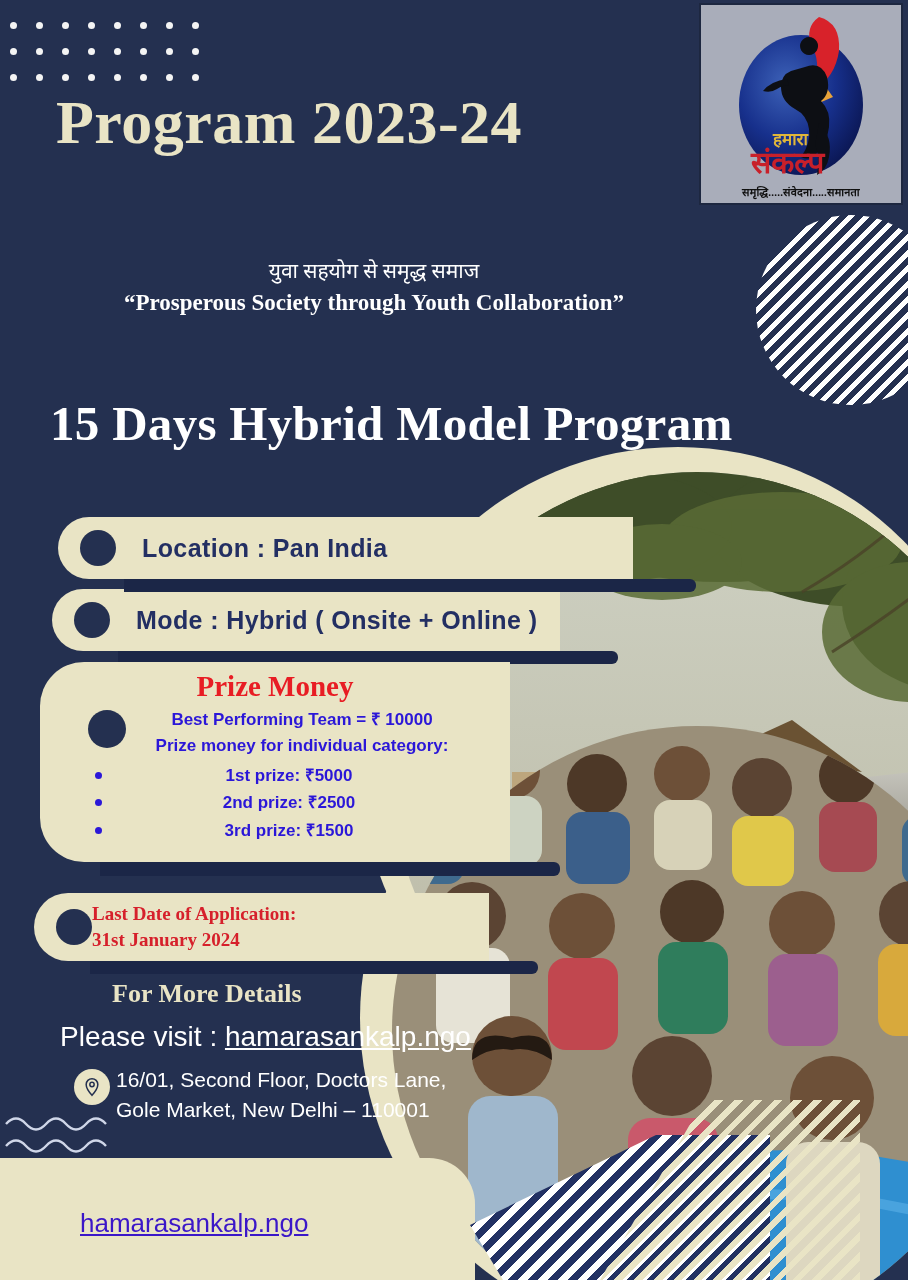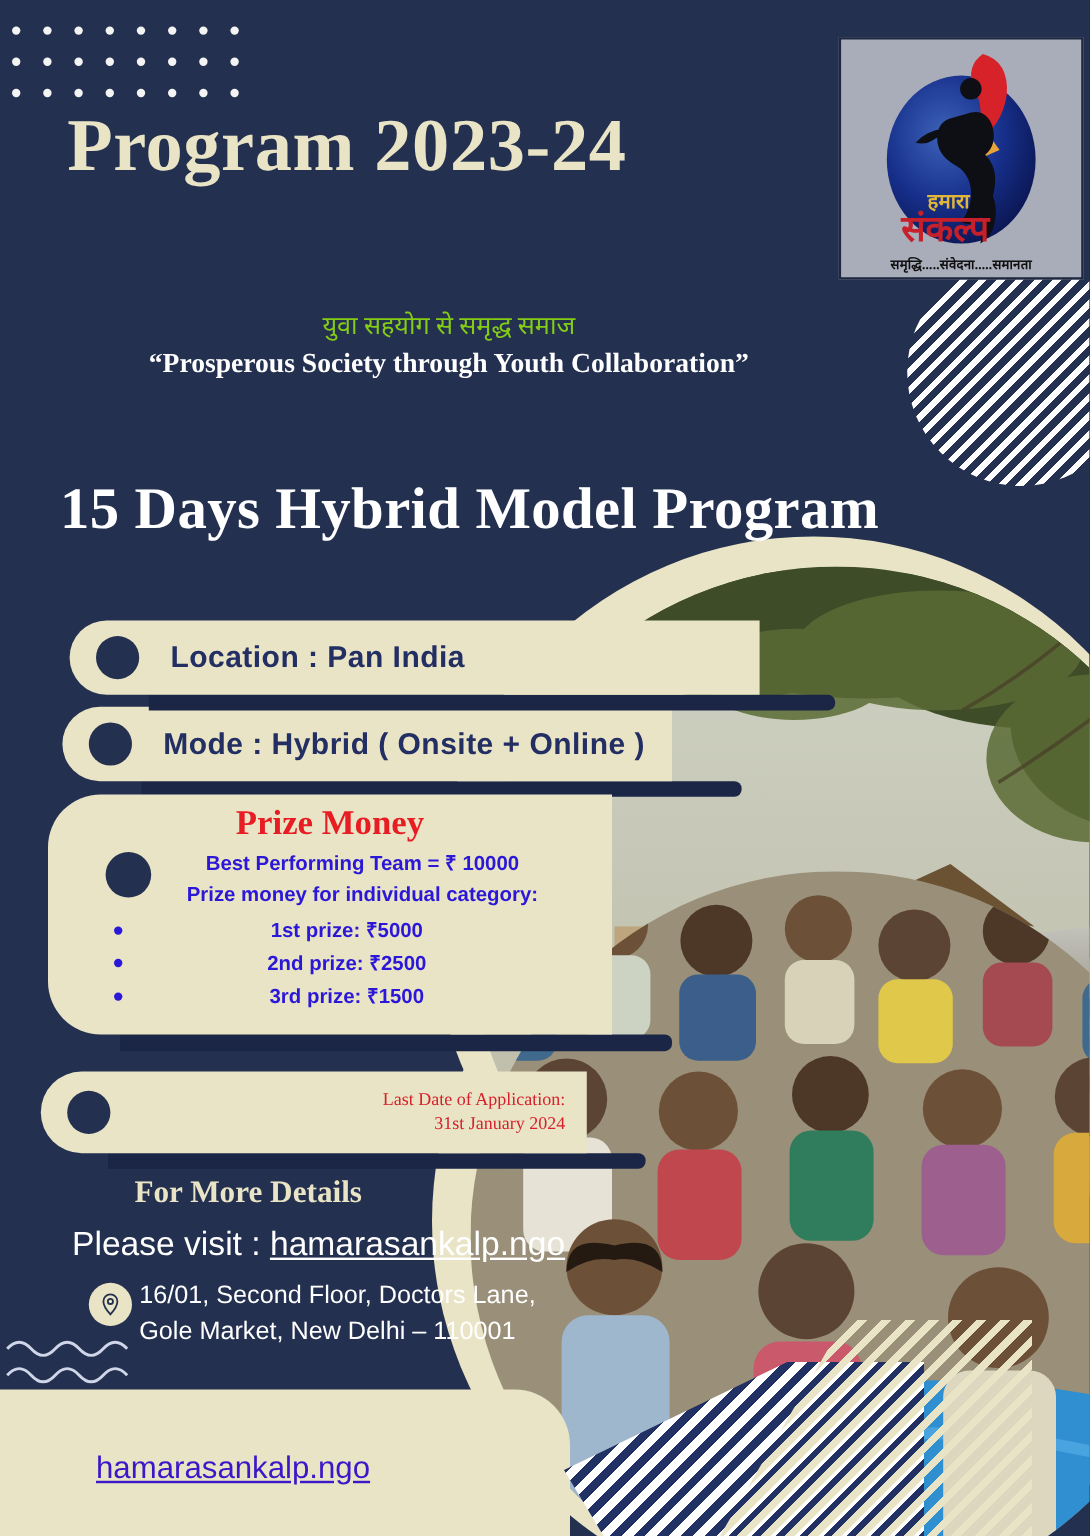--- a/index.html
+++ b/index.html
@@ -95,21 +95,20 @@
     z-index:7;
   }
 
   
   .logo-box{
     position:absolute; right:5px; top:3px;
     width:200px;height:198px;
     background:#a9adba;
     border:2px solid #1d2740;
     z-index:8;
-    margin-top:28px;
   }
   .logo-tag{
     position:absolute;bottom:4px;left:0;right:0;
     text-align:center;
     font-family:"Liberation Serif", serif;
     font-size:11px;font-weight:bold;color:#101010;
     letter-spacing:.2px;
   }
 
   
@@ -121,21 +120,21 @@
     font-family:"Liberation Serif", serif;
     font-weight:bold;
     font-size:62px;
     line-height:1.32;
     letter-spacing:.5px;
   }
   .sub-hi{
     position:absolute; left:0; right:0; top:256px;
     text-align:center;
     z-index:5;
-    color:#84cc16;
+    color:#ffffff;
     font-family:"Liberation Serif", serif;
     font-size:21px;
     padding-right:160px;
   }
   .sub-en{
     position:absolute; left:0; right:0; top:290px;
     text-align:center;
     z-index:5;
     color:#ffffff;
     font-family:"Liberation Serif", serif;
@@ -243,25 +242,25 @@
   }
 
   
   #pill-date{left:34px;top:893px;width:455px;}
   #pill-date .pill{
     width:455px;height:68px;border-radius:36px 0 0 36px;
     align-items:center;
   }
   #pill-date .pill-shadow{left:56px;top:68px;width:448px;height:13px;}
   .date-body{
-    width:100%;text-align:right;padding-right:18px;
+    width:100%;text-align:left;padding-right:18px;
     color:#d6202b;
     font-family:"Liberation Serif", serif;
-    font-weight:normal;
-    font-size:15px;
+    font-weight:bold;
+    font-size:19px;
     line-height:1.35;
   }
 
   
   .more-details{
     position:absolute;left:112px;top:979px;z-index:5;
     color:#e9e4c5;
     font-family:"Liberation Serif", serif;
     font-weight:bold;
     font-size:26px;

